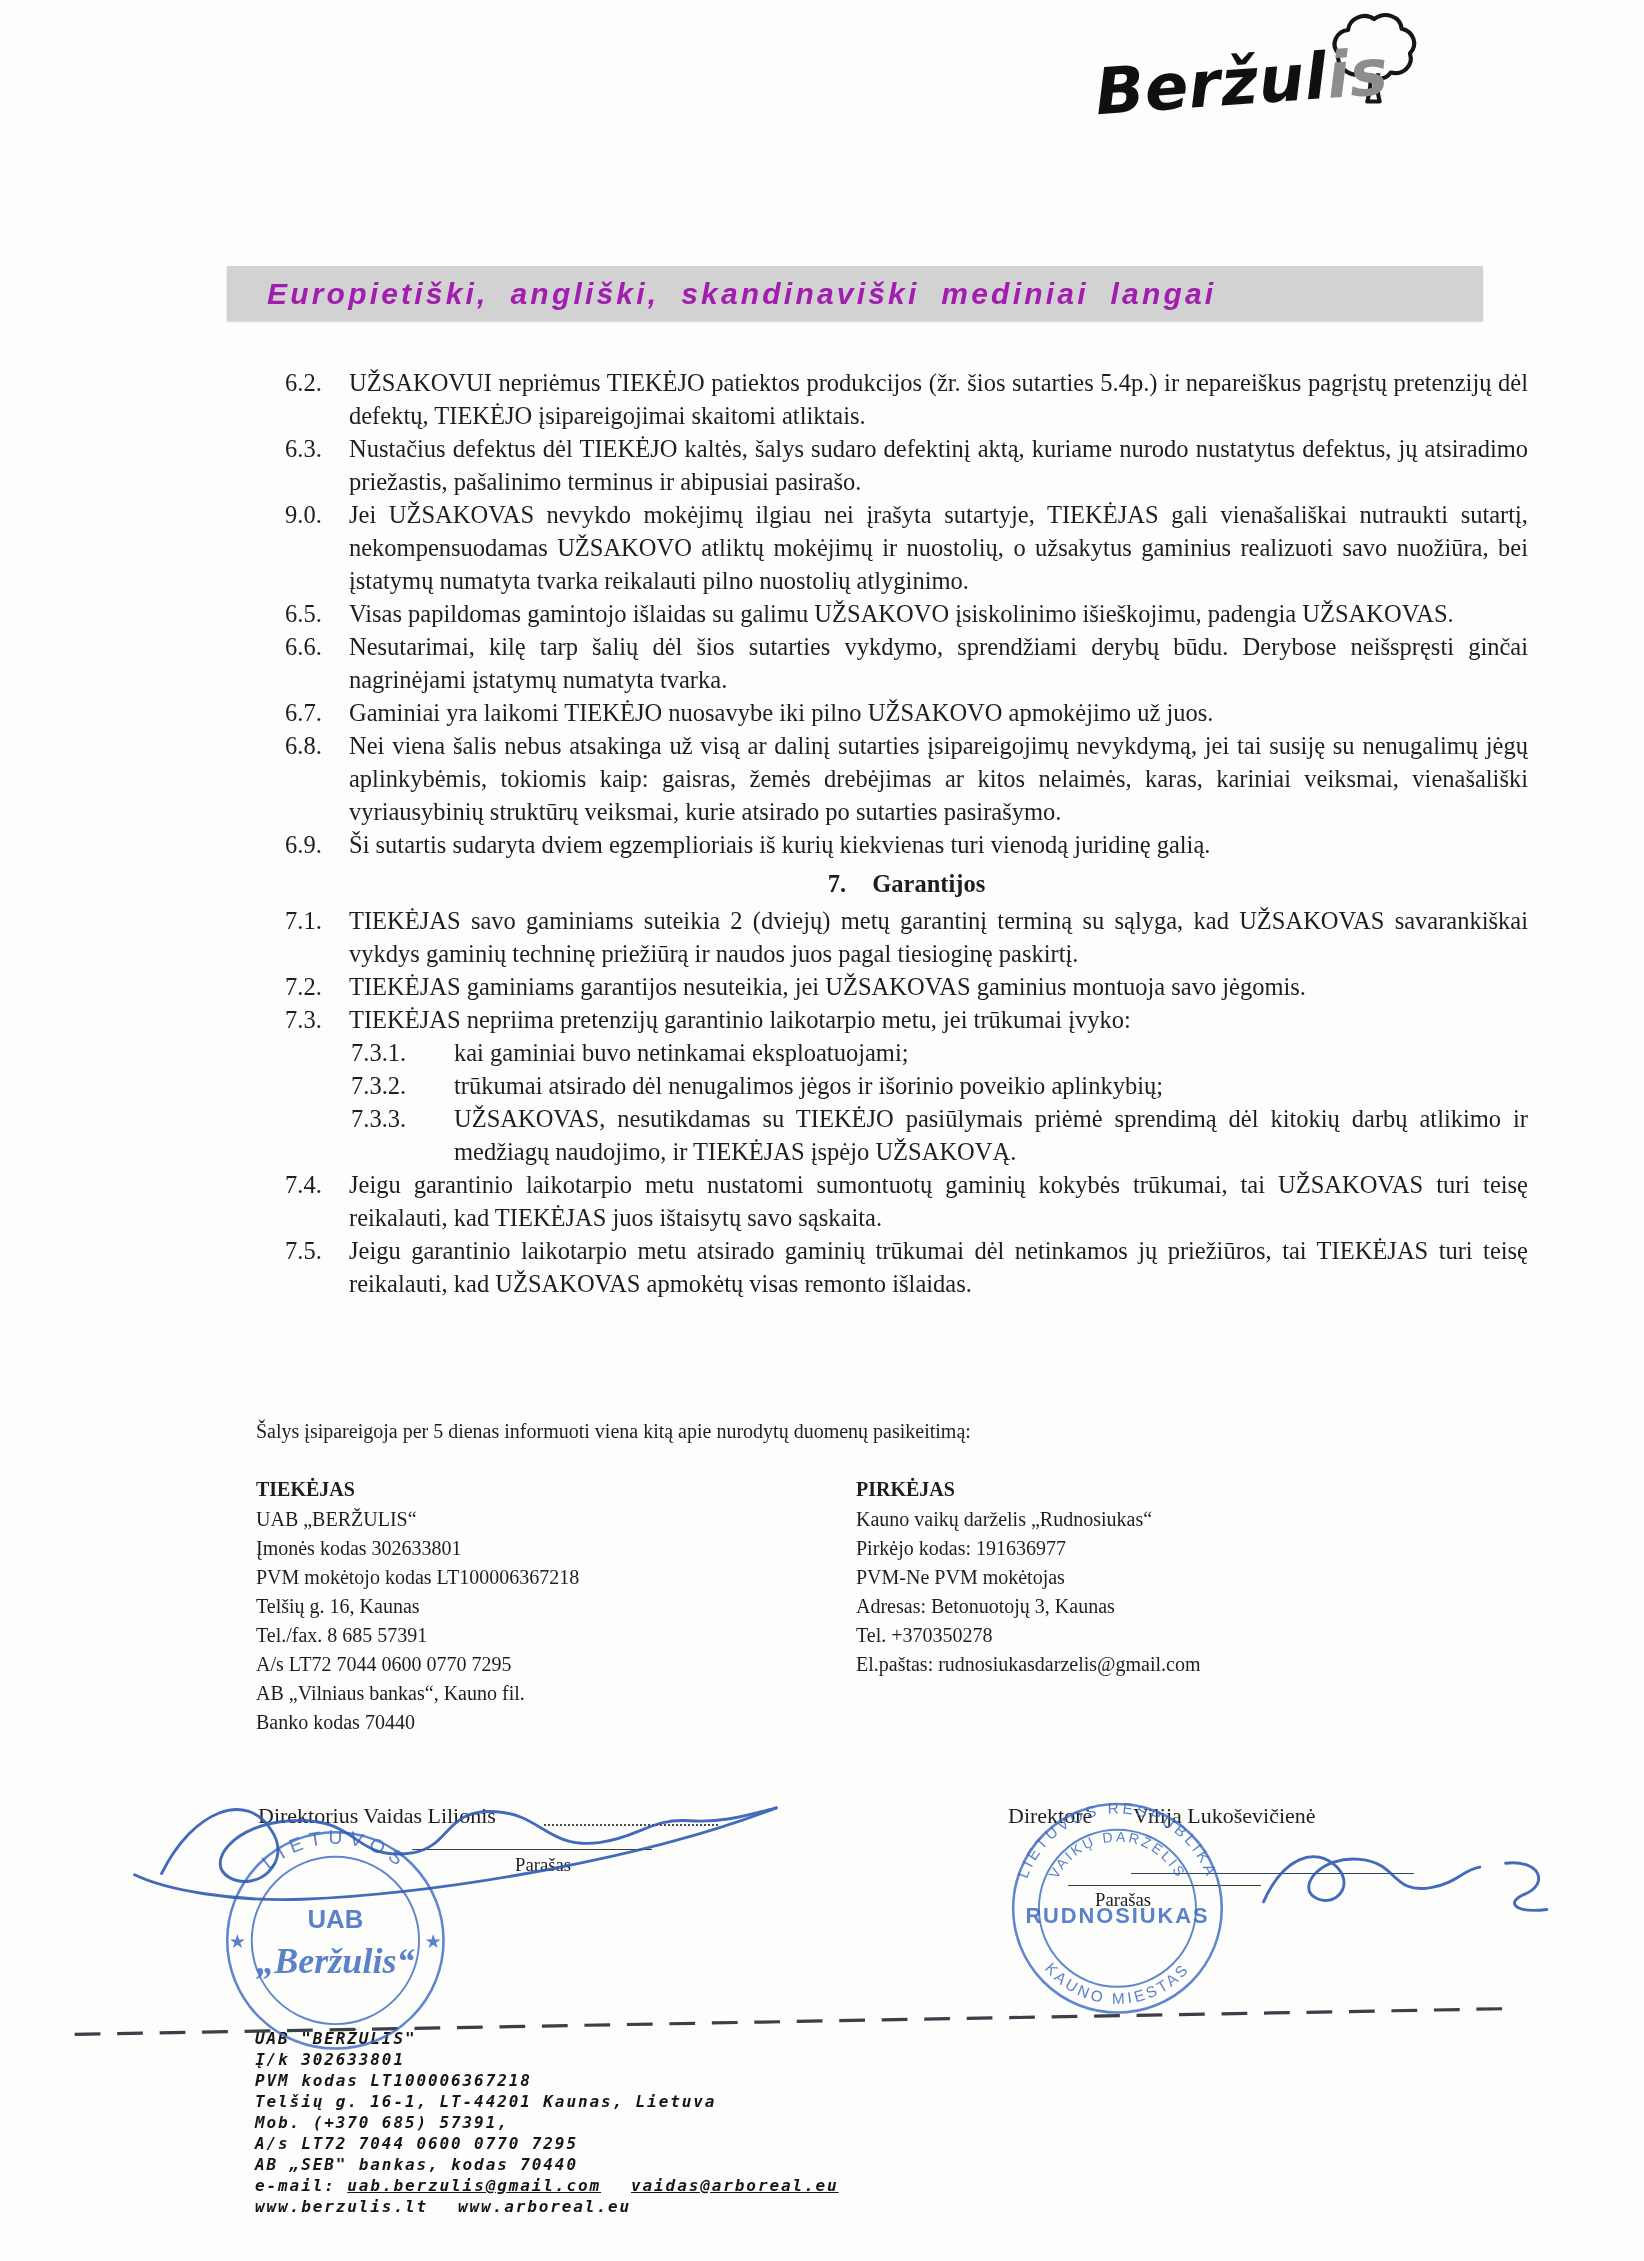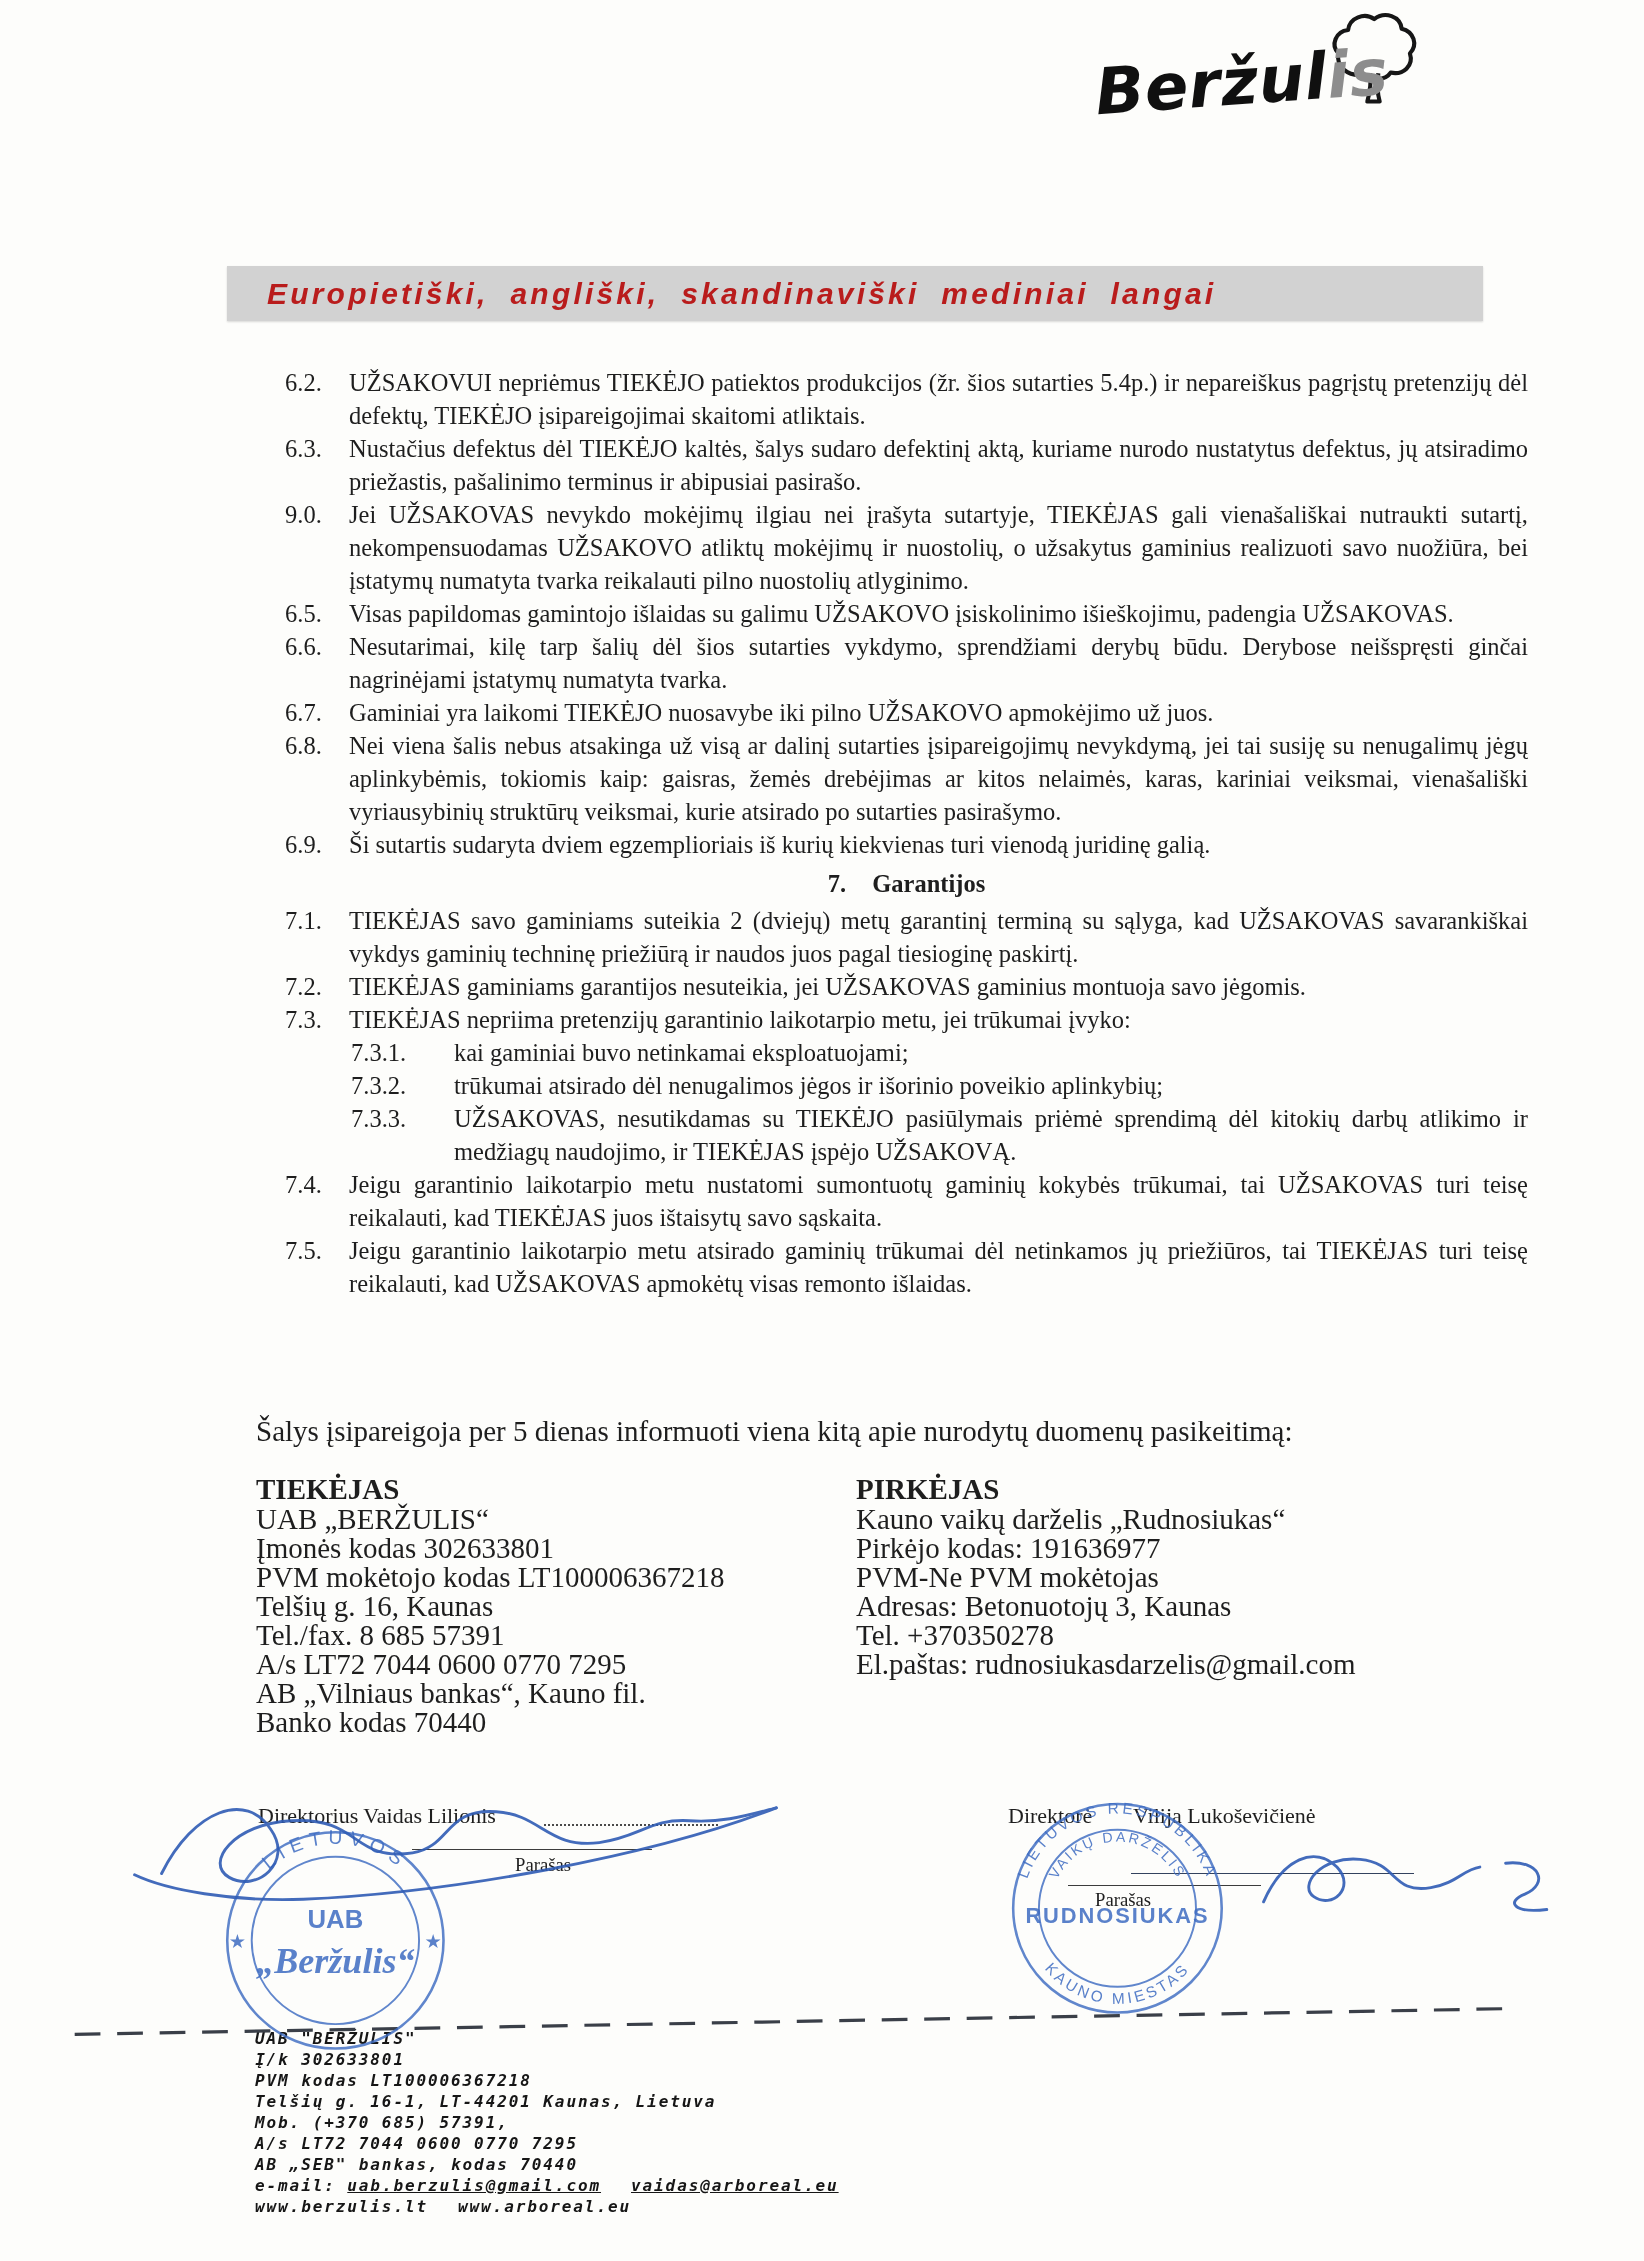--- a/index.html
+++ b/index.html
@@ -22,21 +22,21 @@
   .logo-tree { position:absolute; left:227px; top:-2.6px; }
 
   
   .banner {
     position:absolute; left:227px; top:266px; width:1256px; height:55px;
     background:#d2d2d2; display:flex; align-items:center; box-sizing:border-box;
     padding-left:40px; box-shadow:0 1.3px 1.9px rgba(0,0,0,0.15);
   }
   .banner-text {
     font-family:"Liberation Sans", sans-serif; font-weight:bold; font-style:italic;
-    font-size:30px; letter-spacing:3.2px; word-spacing:10.3px; color:#b91c1c; white-space:nowrap;
+    font-size:30px; letter-spacing:3.2px; word-spacing:10.3px; color:#a21caf; white-space:nowrap;
   }
 
   
   .terms {
     position:absolute; left:285px; top:366px; width:1243px;
     font-size:24.5px; line-height:33px;
   }
   .clause { display:flex; }
   .clause .cnum { flex:0 0 64px; }
   .clause .ctext { flex:1; text-align:justify; }
@@ -45,21 +45,21 @@
   .sec-heading { text-align:center; font-weight:bold; margin:6.4px 0 3.9px 0; }
   .sec-heading .hnum { margin-right:26px; }
 
   .heading8 {
     position:absolute; left:285px; top:1373px; width:1243px;
     font-size:24.5px; font-weight:bold; text-align:center;
   }
   .heading8 .hnum { margin-right:23px; }
 
   
-  .requisites { position:absolute; left:256px; top:1415px; width:1295px; font-size:29px; line-height:33px; }
+  .requisites { position:absolute; left:256px; top:1415px; width:1295px; font-size:20px; line-height:33px; }
   .cols { display:flex; margin-top:27px; }
   .col-supplier { width:600px; line-height:29px; }
   .col-buyer { line-height:29px; }
   .col-title { font-weight:bold; margin-bottom:1.3px; }
 
   
   .sig-name-left  { position:absolute; left:258px;  top:1803px; font-size:22px; }
   .leader-dots    { position:absolute; left:544px;  top:1824px; width:174px; border-bottom:2.6px dotted #4a4a4a; }
   .sig-line-left  { position:absolute; left:412px;  top:1849px; width:240px; border-top:1.3px solid #3c3c3c; }
   .sig-label-left { position:absolute; left:515px;  top:1854px; font-size:18.7px; }

